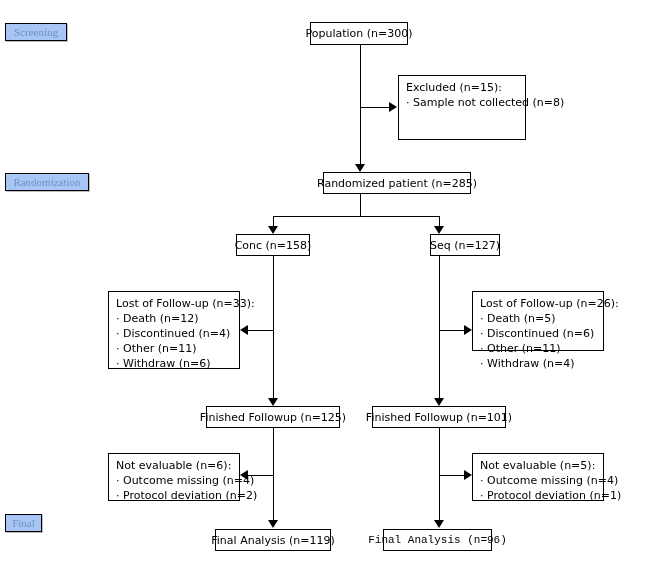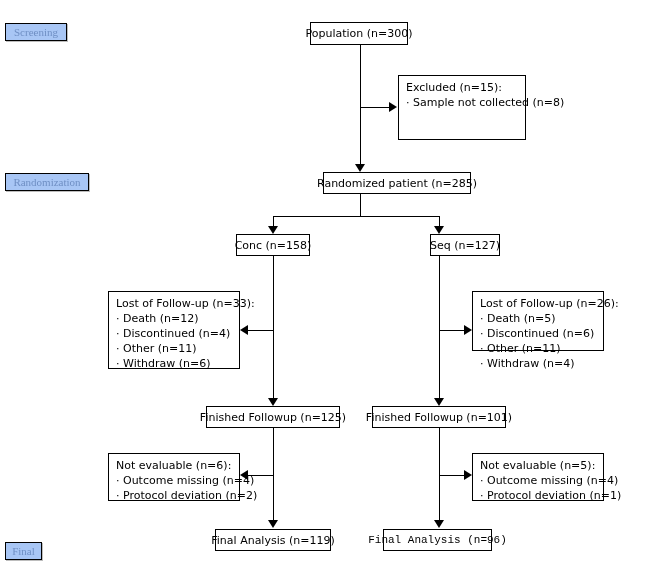--- a/index.html
+++ b/index.html
@@ -99,21 +99,21 @@
 </style>
 </head>
 <body>
 
 <div id="canvas">
 
   <div class="stage-label" style="left:5px; top:23px; width:62px;">Screening</div>
 
   <div class="stage-label" style="left:5px; top:173px; width:84px;">Randomization</div>
 
-  <div class="stage-label" style="left:5px; top:542px; width:37px;">Final</div>
+  <div class="stage-label" style="left:5px; top:514px; width:37px;">Final</div>
 
   <div class="vline" style="left:360px; top:45px; height:119px;"></div>
 
   <div class="hline" style="left:360px; top:107px; width:29px;"></div>
   <div class="arrow-right" style="left:389px; top:102px;"></div>
   <div class="arrow-down" style="left:355px; top:164px;"></div>
 
   <div class="vline" style="left:360px; top:193px; height:23px;"></div>
   <div class="hline" style="left:273px; top:216px; width:166px;"></div>
   <div class="vline" style="left:273px; top:216px; height:10px;"></div>

